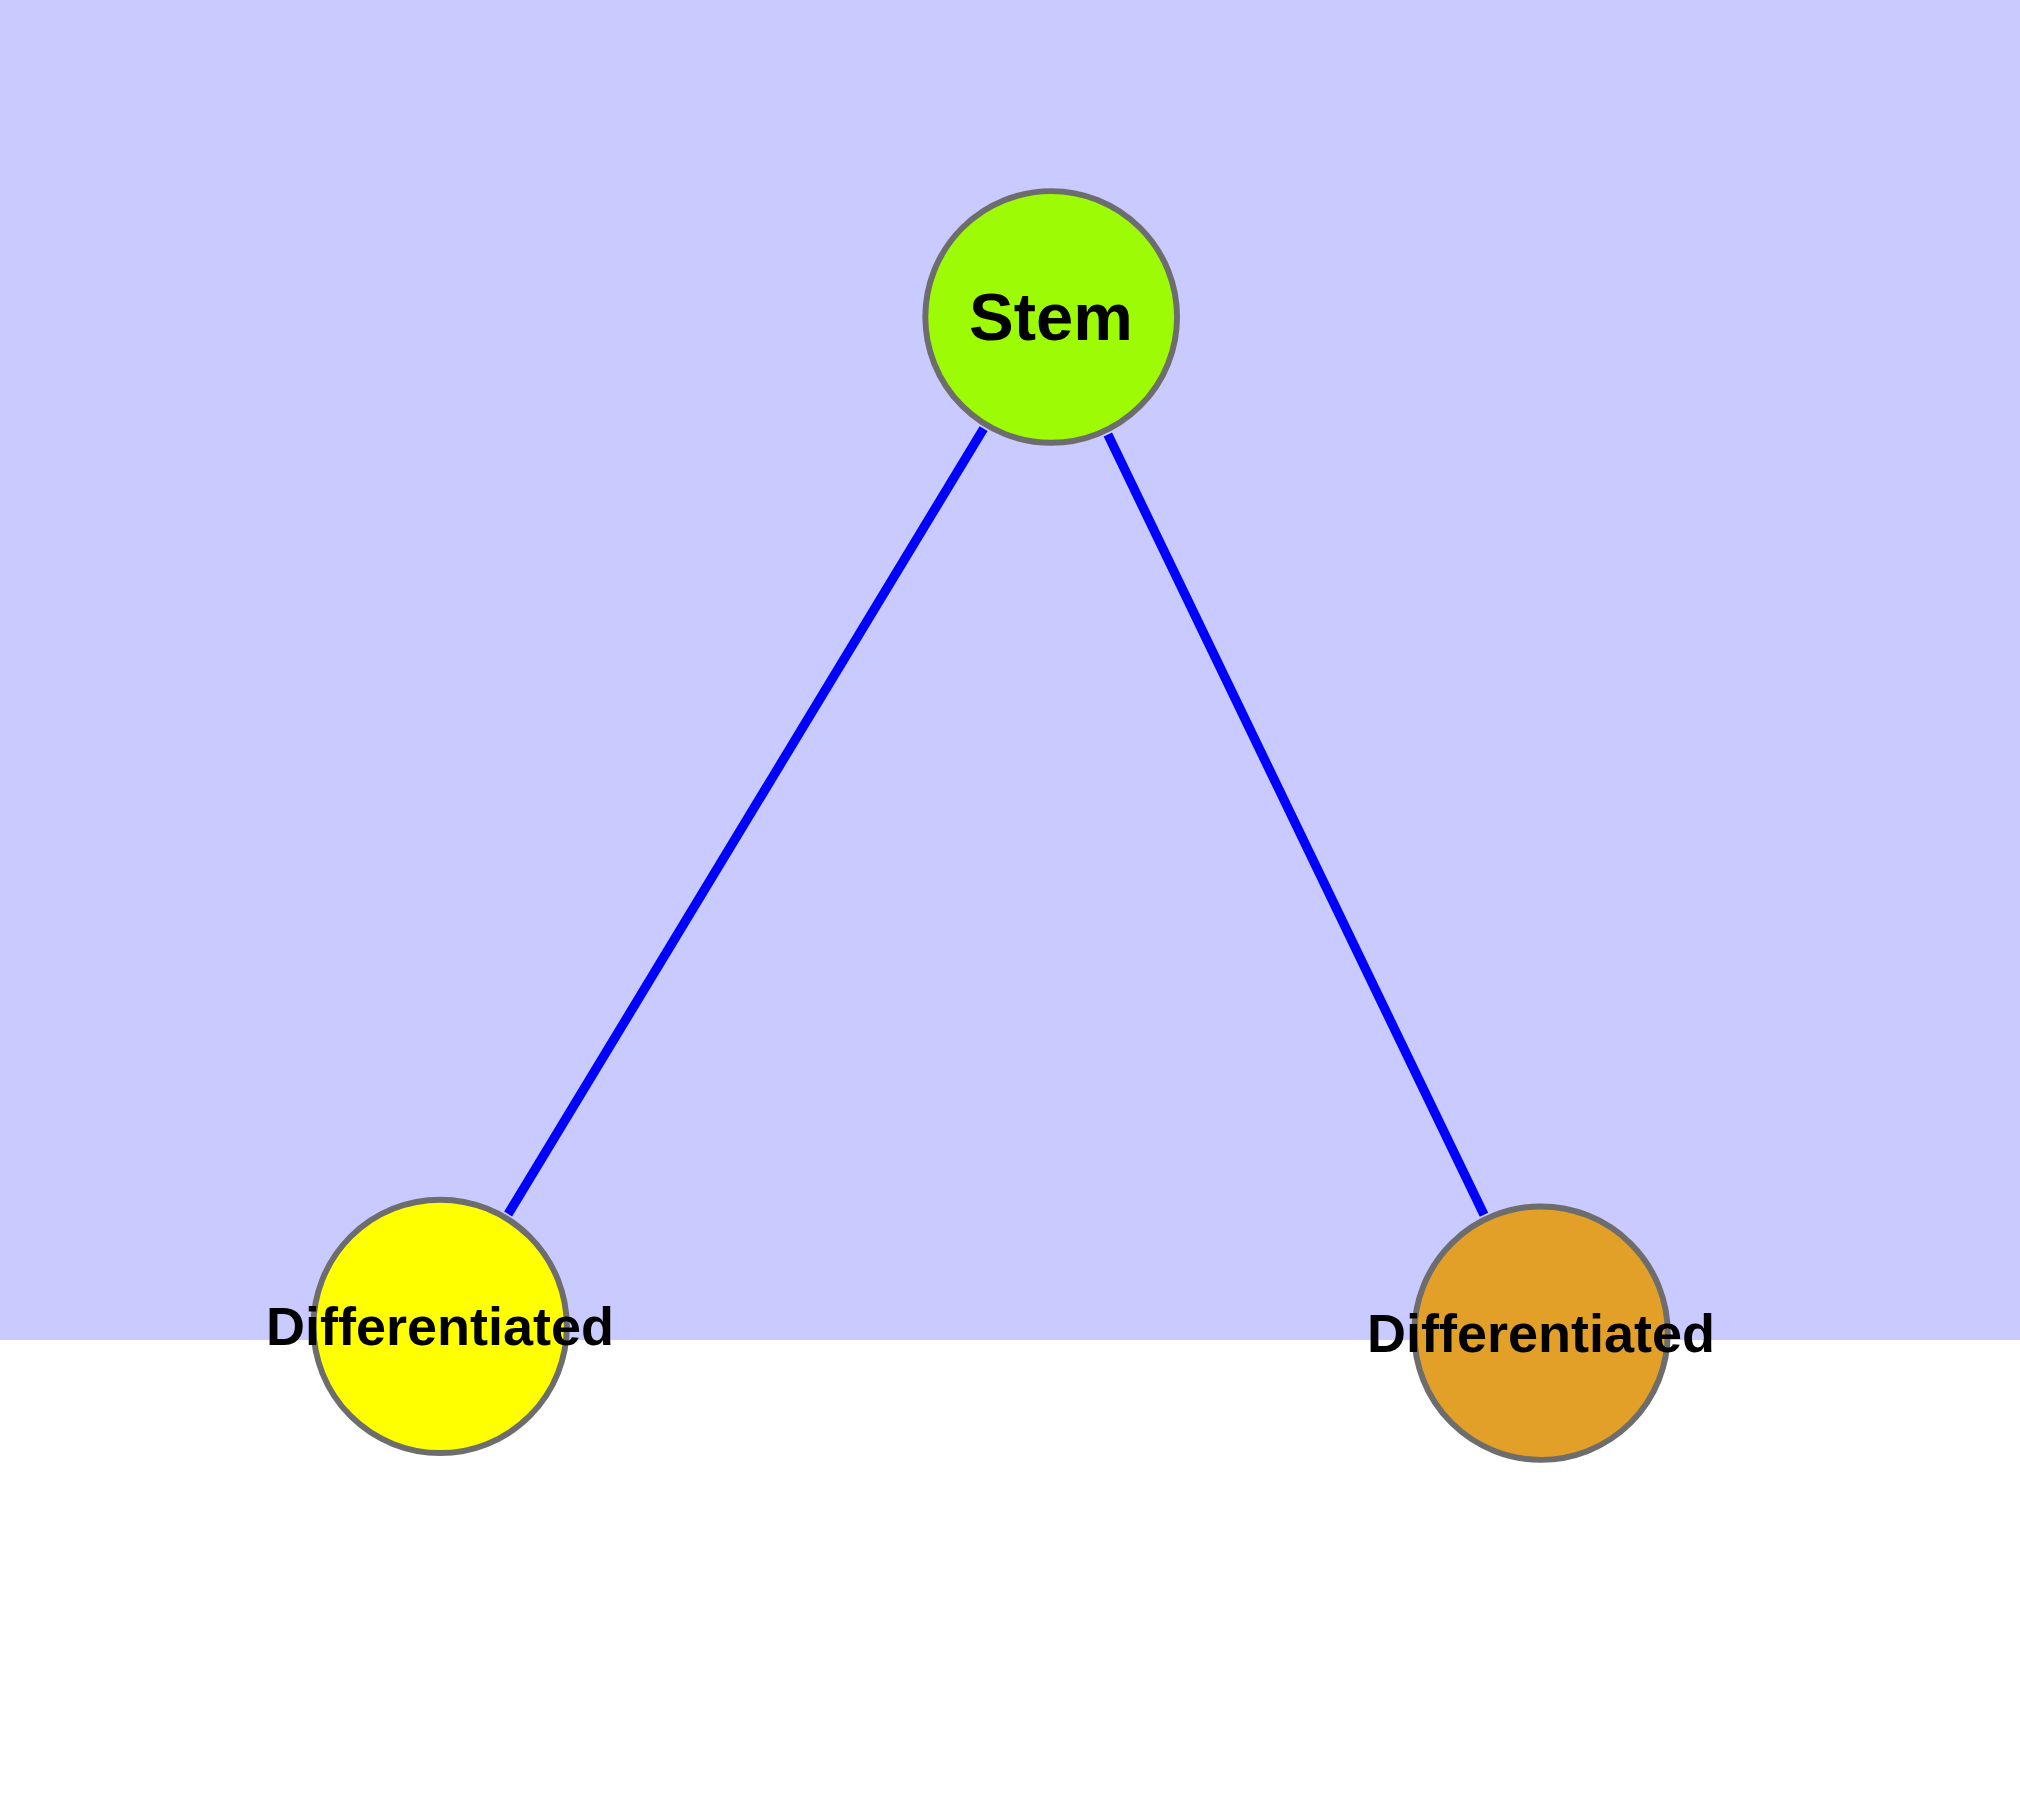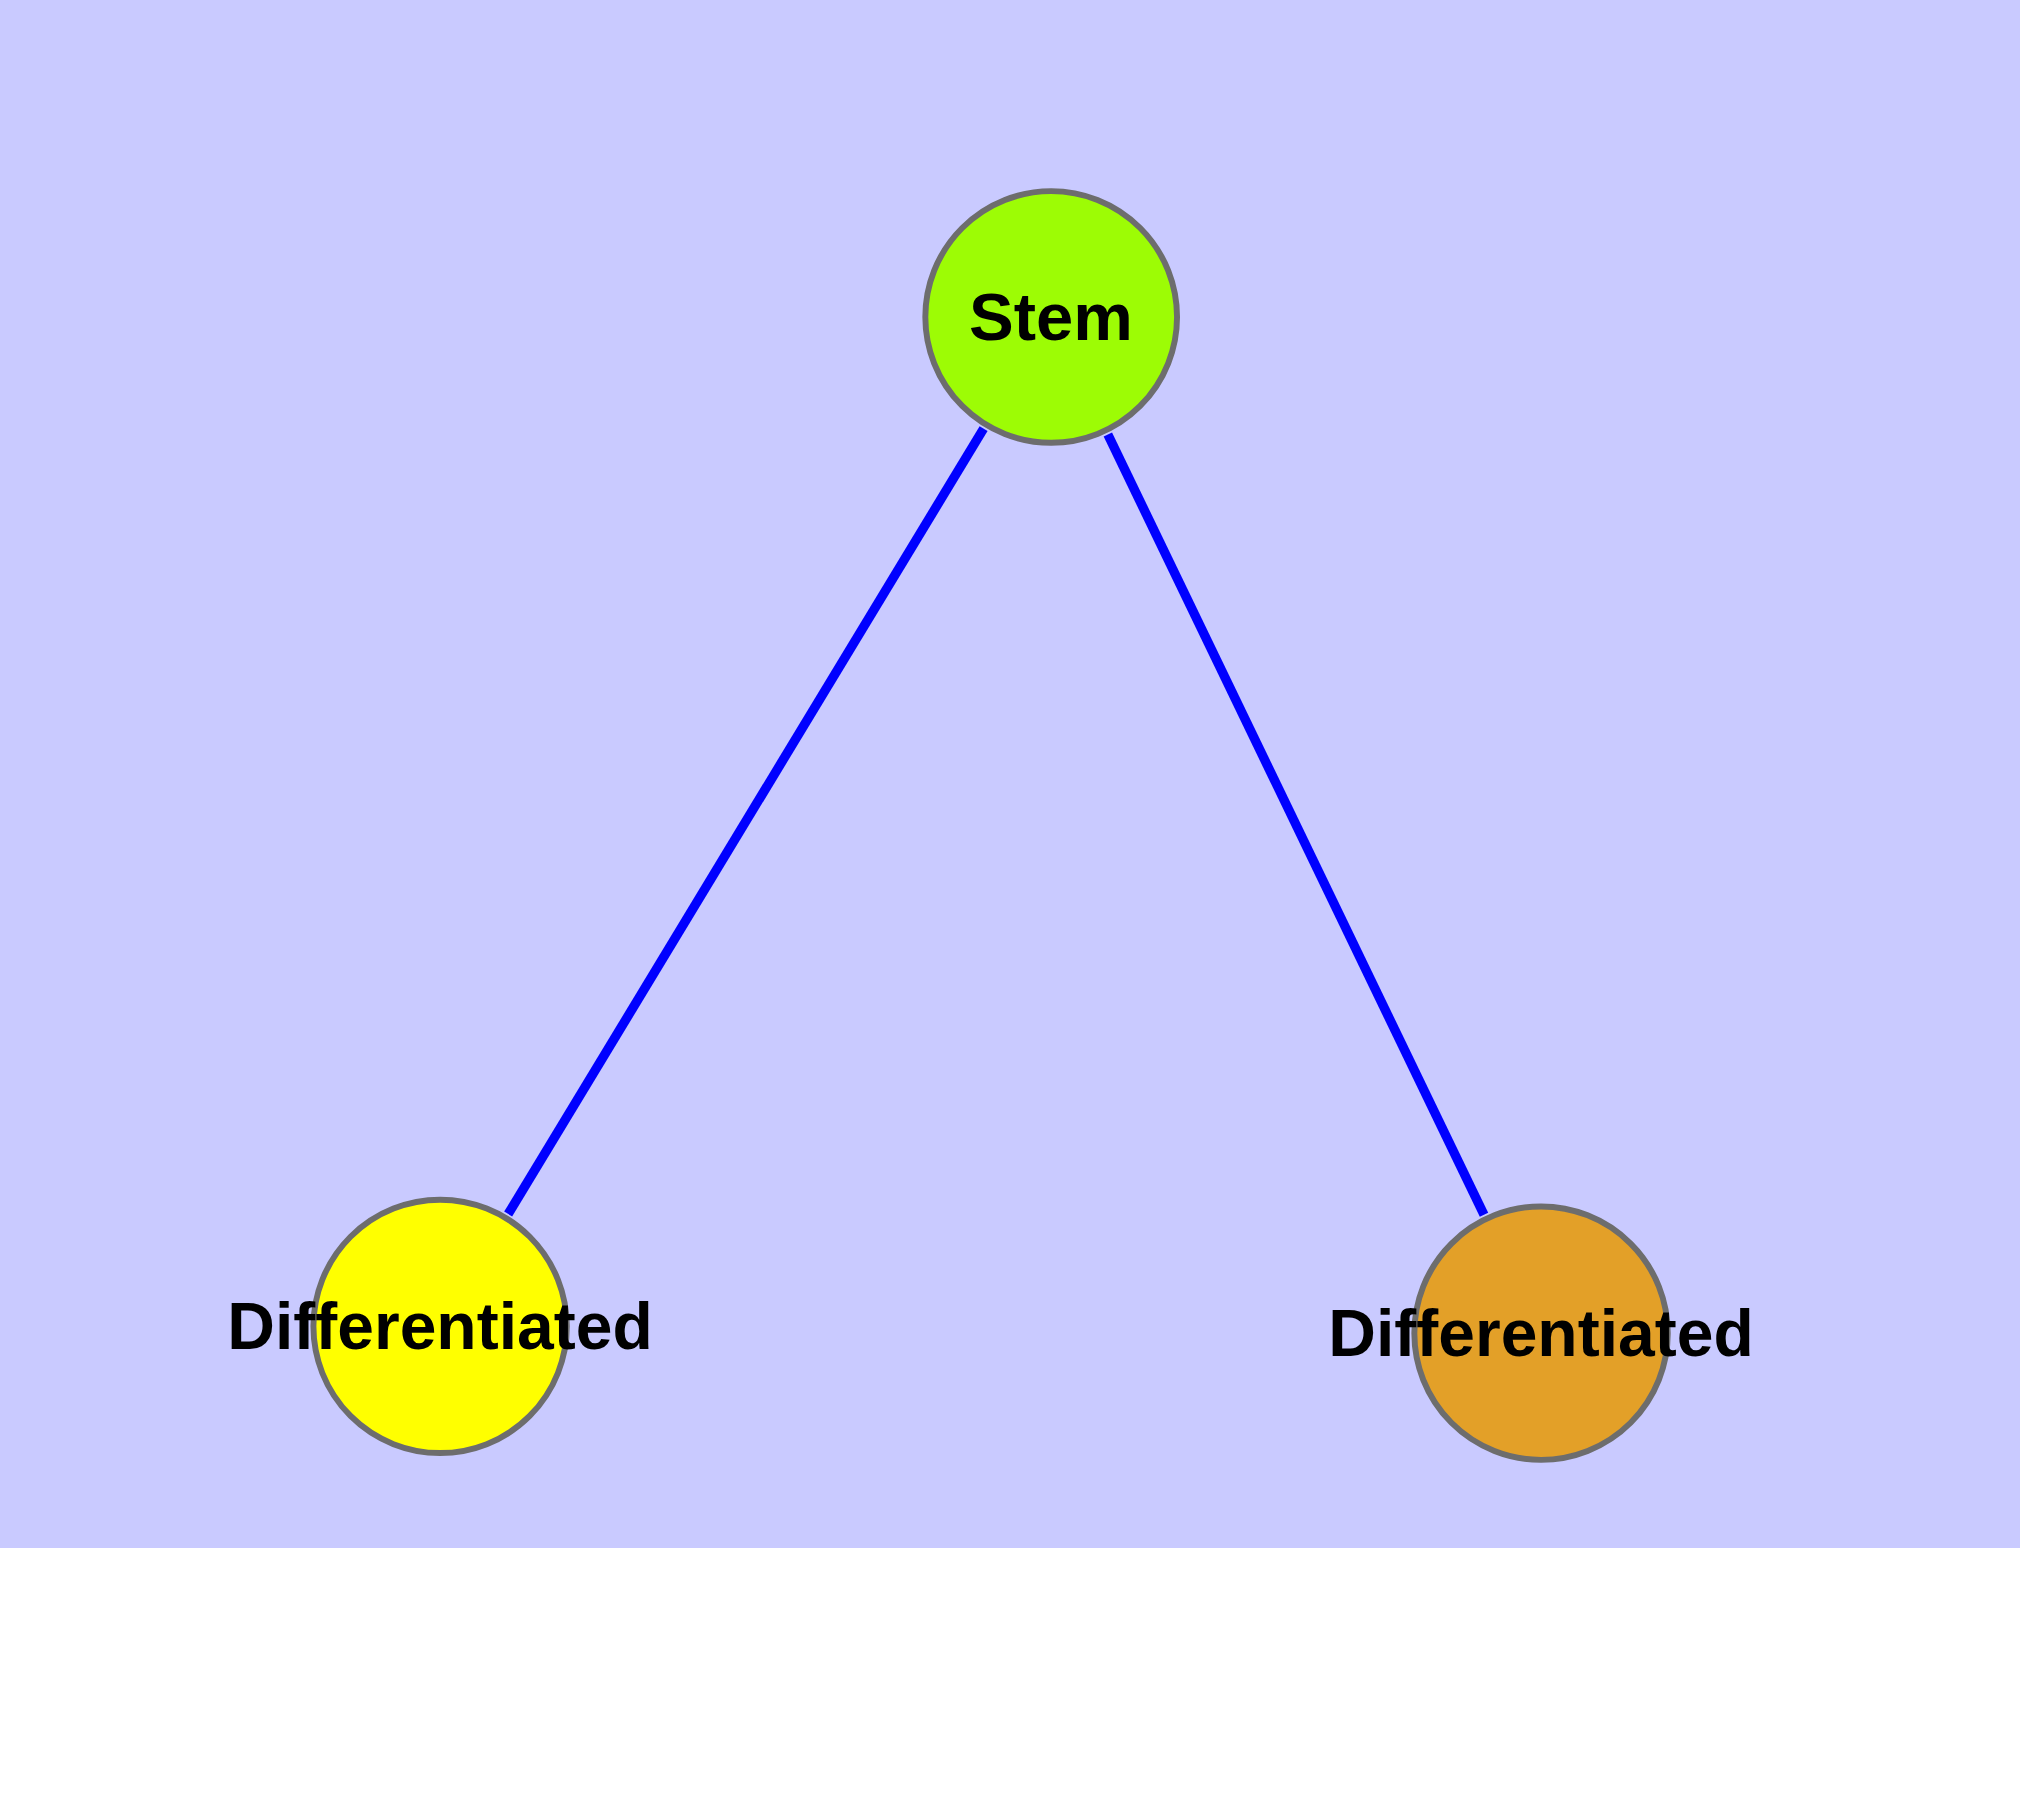--- a/index.html
+++ b/index.html
@@ -9,21 +9,21 @@
   }
   body {
     width: 2021px;
     height: 1812px;
     overflow: hidden;
     font-family: "Liberation Sans", sans-serif;
   }
   #graph-canvas {
     position: relative;
     width: 2021px;
-    height: 1548px;
+    height: 1340px;
     background: #c9caff;
   }
   #graph-svg {
     position: absolute;
     left: 0;
     top: 0;
     width: 2021px;
     height: 1812px;
     display: block;
   }
@@ -35,21 +35,21 @@
     text-align: center;
     line-height: 1.08;
     white-space: pre;
     pointer-events: none;
     transform: translate(-50%, -50%);
   }
   .node-label.root {
     font-size: 67px;
   }
   .node-label.leaf {
-    font-size: 66px;
+    font-size: 54px;
   }
 </style>
 </head>
 <body>
 
 <div id="graph-canvas">
 
   <svg id="graph-svg" viewBox="0 0 2384 2138">
     <g>
       <line class="graph-edge" x1="1160.2477355557187" y1="505.74056442876434" x2="599.2701362913222" y2="1432.4039773606592" stroke="#0000ff" stroke-width="11" stroke-linecap="butt"></line>

